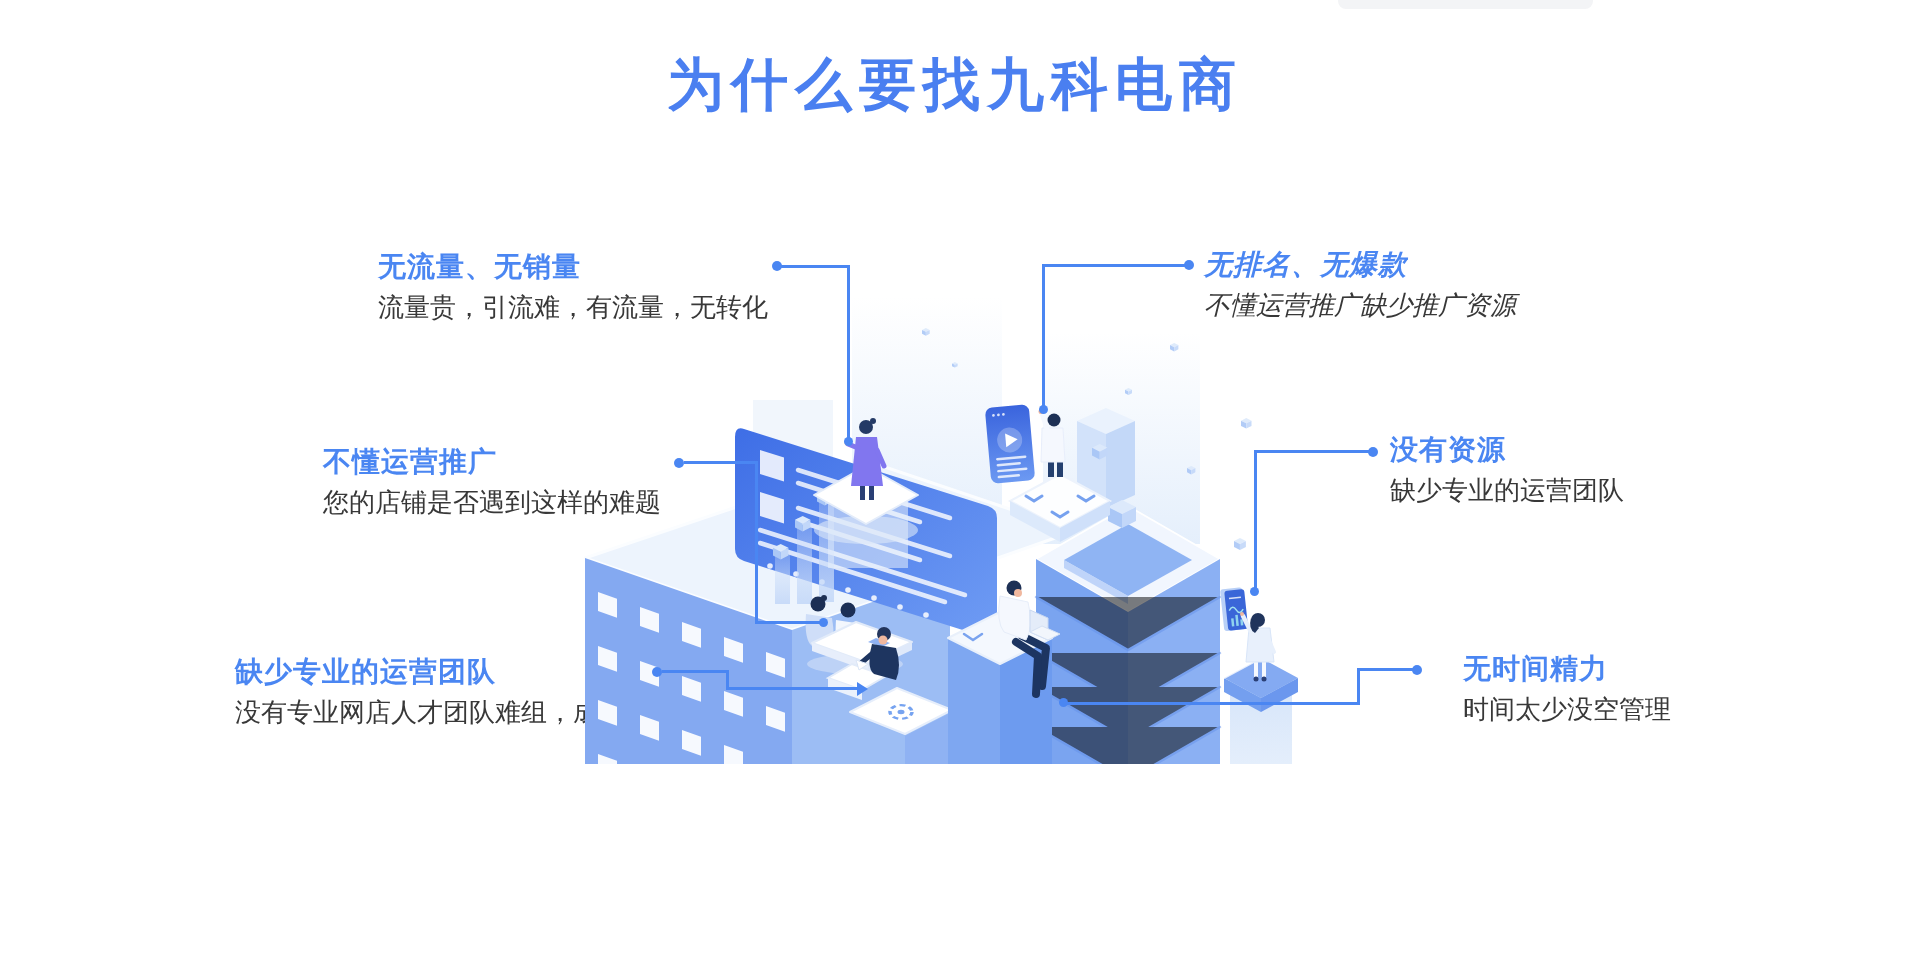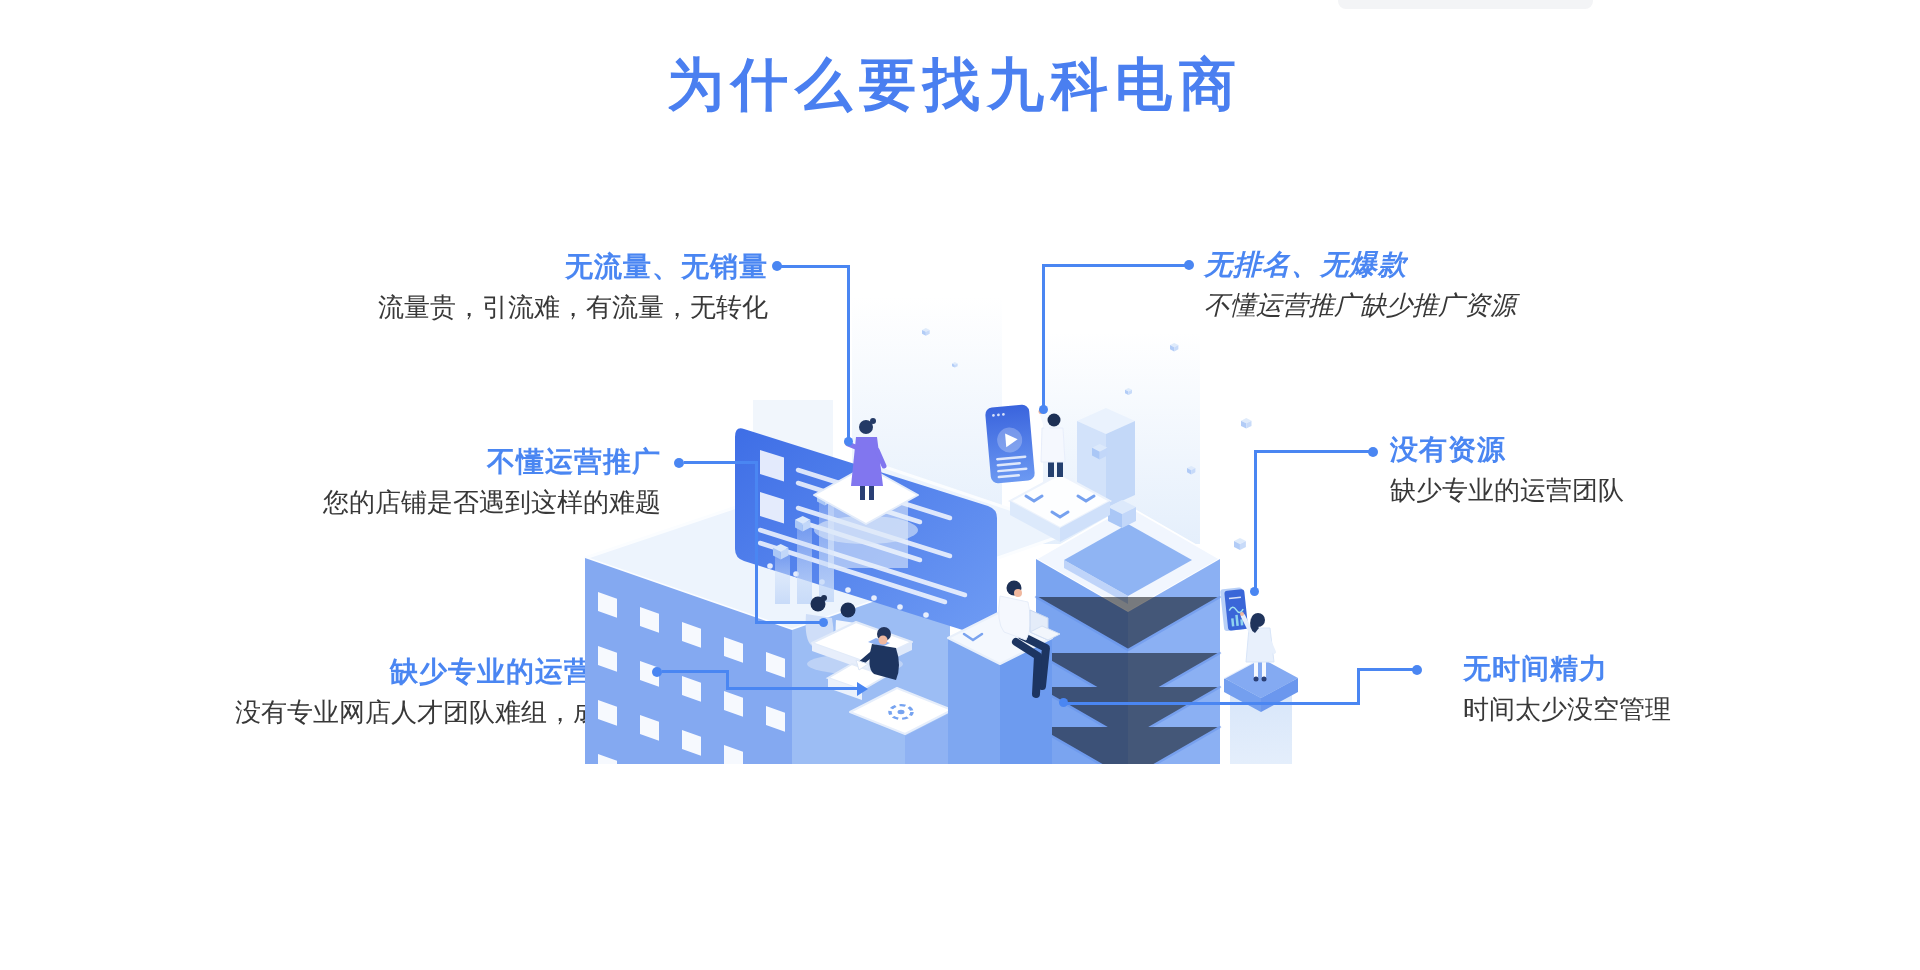--- a/index.html
+++ b/index.html
@@ -14,21 +14,21 @@
   
   .header{position:absolute;left:0;top:0;width:1910px;text-align:center;}
   .header h1{margin:52px 0 0 0;font-size:57px;line-height:1.15;font-weight:700;
     letter-spacing:7px;color:var(--heading);}
   .header p{margin:8px 0 0 0;font-size:28px;letter-spacing:1px;color:#2f2f2f;}
 
   
   .callout{position:absolute;white-space:nowrap;}
   .callout .c-title{font-size:28px;font-weight:700;letter-spacing:1px;color:var(--acc);line-height:1;}
   .callout .c-desc{font-size:26px;color:var(--txt);line-height:1;margin-top:13px;}
-  .callout.left{text-align:right;}
+  .callout.left{}
   .callout.right{text-align:left;}
 
   
   .seg{position:absolute;background:var(--acc);}
   .seg.h{height:3px;} .seg.v{width:3px;}
   .dot{position:absolute;width:10px;height:10px;border-radius:50%;background:var(--acc);}
   .dot.small{width:9px;height:9px;}
   .arrow-right{position:absolute;width:0;height:0;
     border-top:7px solid transparent;border-bottom:7px solid transparent;
     border-left:11px solid var(--acc);}

